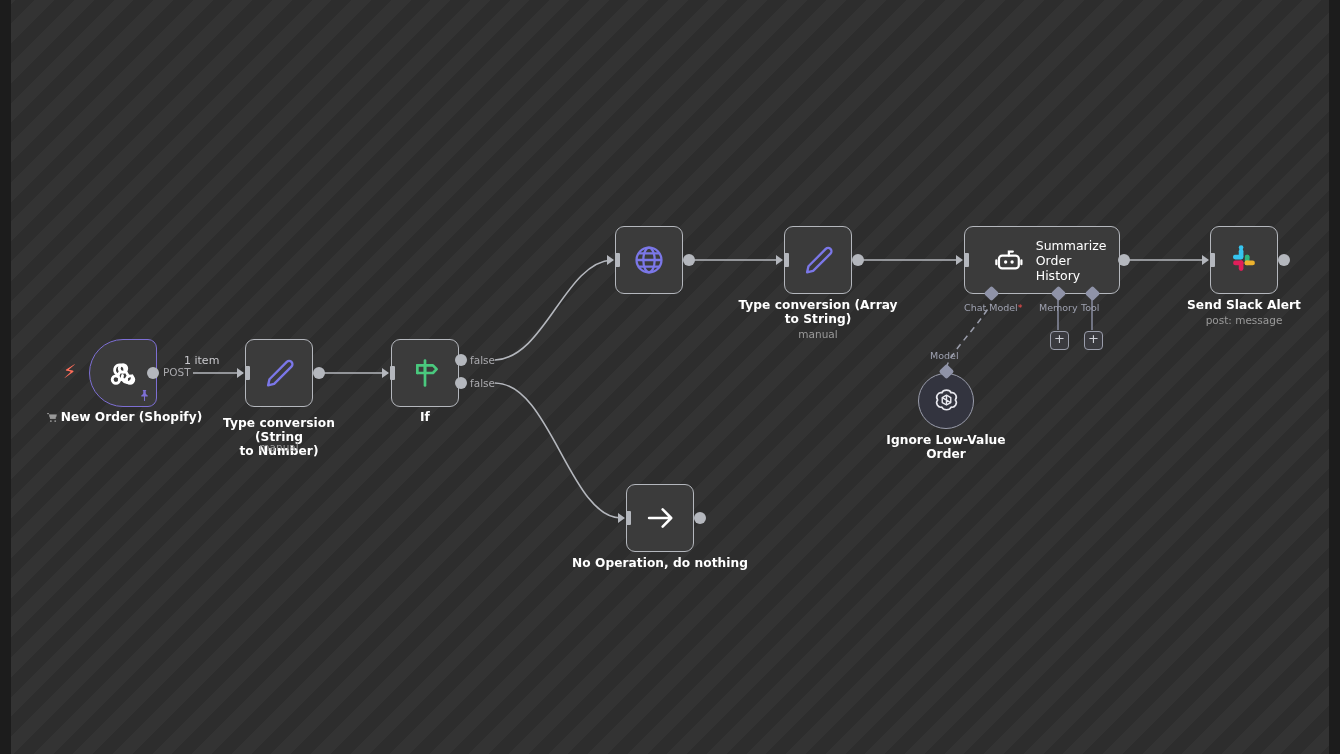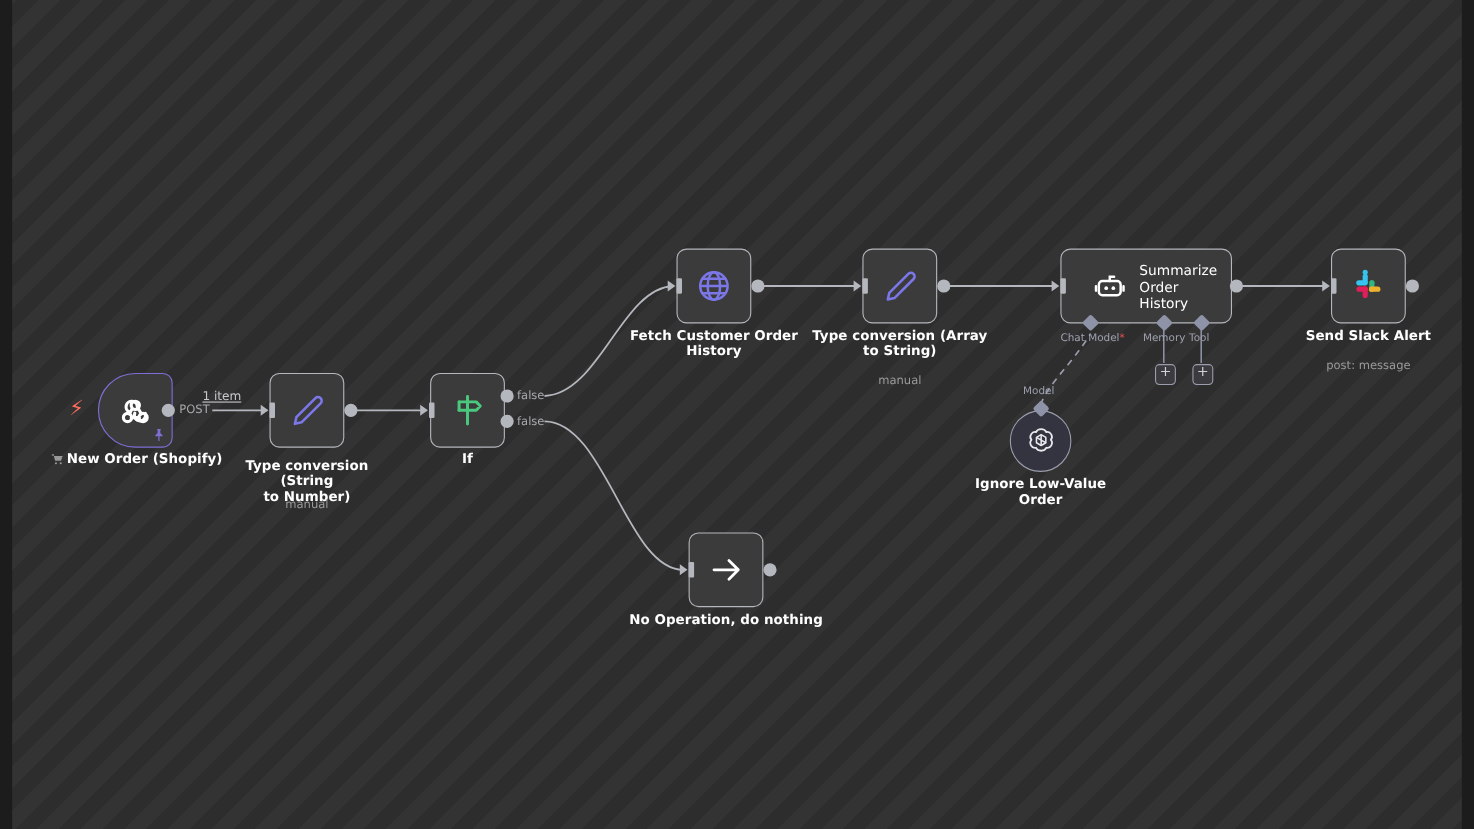--- a/index.html
+++ b/index.html
@@ -104,21 +104,20 @@
     white-space: pre-line;
     letter-spacing: .05px;
   }
   .node-sublabel {
     position: absolute;
     text-align: center;
     color: #9a9a9a;
     font-size: 10.5px;
     line-height: 13px;
     font-weight: normal;
-    margin-top: 12px;
   }
   .label-with-icon {
     display: flex;
     align-items: center;
     justify-content: center;
     gap: 2px;
   }
 
   
   .port-out {
@@ -263,21 +262,21 @@
       </svg>
     </div>
   </div>
   <div class="bolt" style="left:63px; top:362px;">⚡</div>
   <div class="port-out" style="left:147px; top:367px;"></div>
   <div class="conn-label" style="left:163px; top:366px;">POST</div>
   <div class="port-in" style="left:246px; top:373px;">
       <i></i>
       <b></b>
     </div>
-  <div class="conn-label items" style="left:184px; top:354px;text-decoration:underline;">1 item</div>
+  <div class="conn-label items" style="left:184px; top:354px;">1 item</div>
   <div class="node-label label-with-icon" style="left:40px; top:410px; width:168px;">
     <svg class="cart-icon" width="13" height="13" viewBox="0 0 24 24" fill="#9a9a9a">
       <path d="M2 4h3l2.6 10.2h9.6l2.2-7.2H7.2"></path>
       <rect x="2" y="4" width="3.4" height="1.8"></rect>
       <rect x="6" y="6.6" width="14" height="1.8"></rect>
       <rect x="6.6" y="9.4" width="12.6" height="1.8"></rect>
       <rect x="7.2" y="12.2" width="11" height="1.8"></rect>
       <circle cx="9" cy="18.6" r="1.7"></circle>
       <circle cx="17" cy="18.6" r="1.7"></circle>
     </svg>
@@ -325,22 +324,20 @@
         <ellipse cx="12" cy="12" rx="4" ry="8.8" stroke="#7b77e8" stroke-width="1.6"></ellipse>
         <path d="M3.4 12h17.2M4.6 7.4h14.8M4.6 16.6h14.8" stroke="#7b77e8" stroke-width="1.6"></path>
       </svg>
     </div>
   </div>
   <div class="port-in" style="left:616px; top:260px;">
       <i></i>
       <b></b>
     </div>
   <div class="port-out" style="left:683px; top:254px;"></div>
-  <div class="node-label" style="left:569px; top:298px; width:160px;">Fetch Customer Order
-History</div>
 
   <div class="node" style="left:784px; top:226px;">
     <div class="node-box">
       <svg width="33" height="33" viewBox="0 0 24 24" fill="none">
         <path d="M17.3 3.6a2.4 2.4 0 0 1 3.4 3.4L8.1 19.6l-4.4 1 1-4.4z" stroke="#7b77e8" stroke-width="1.7" stroke-linejoin="round"></path>
       </svg>
     </div>
   </div>
   <div class="port-in" style="left:785px; top:260px;">
       <i></i>

